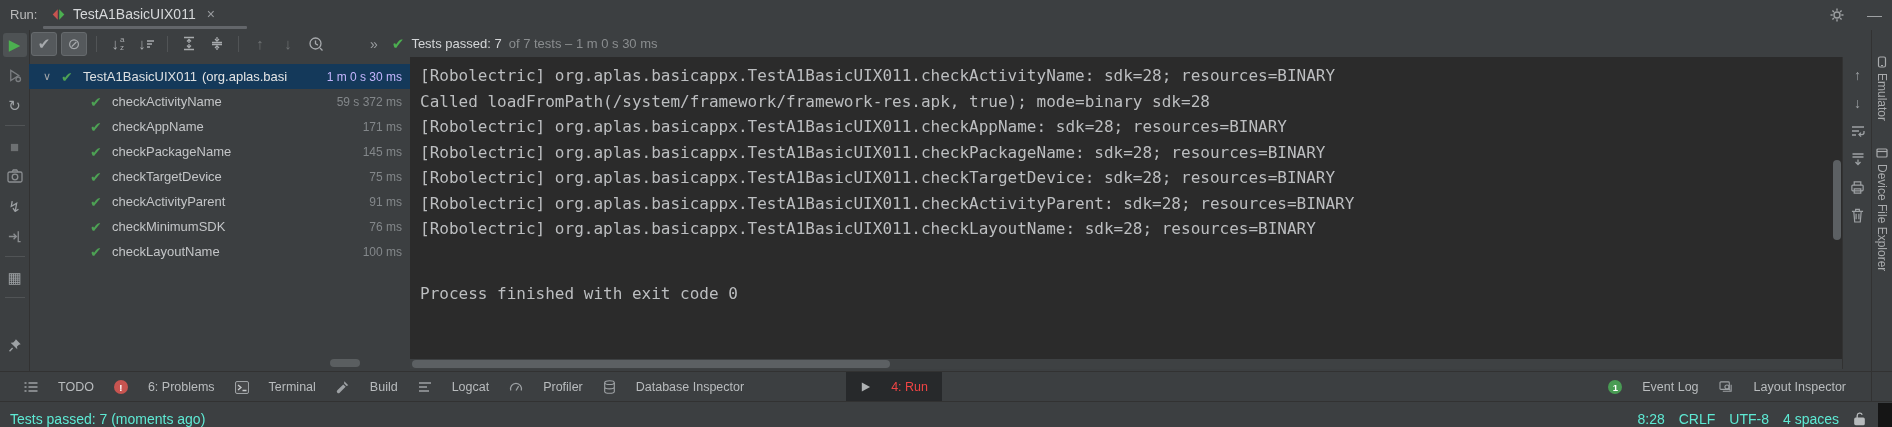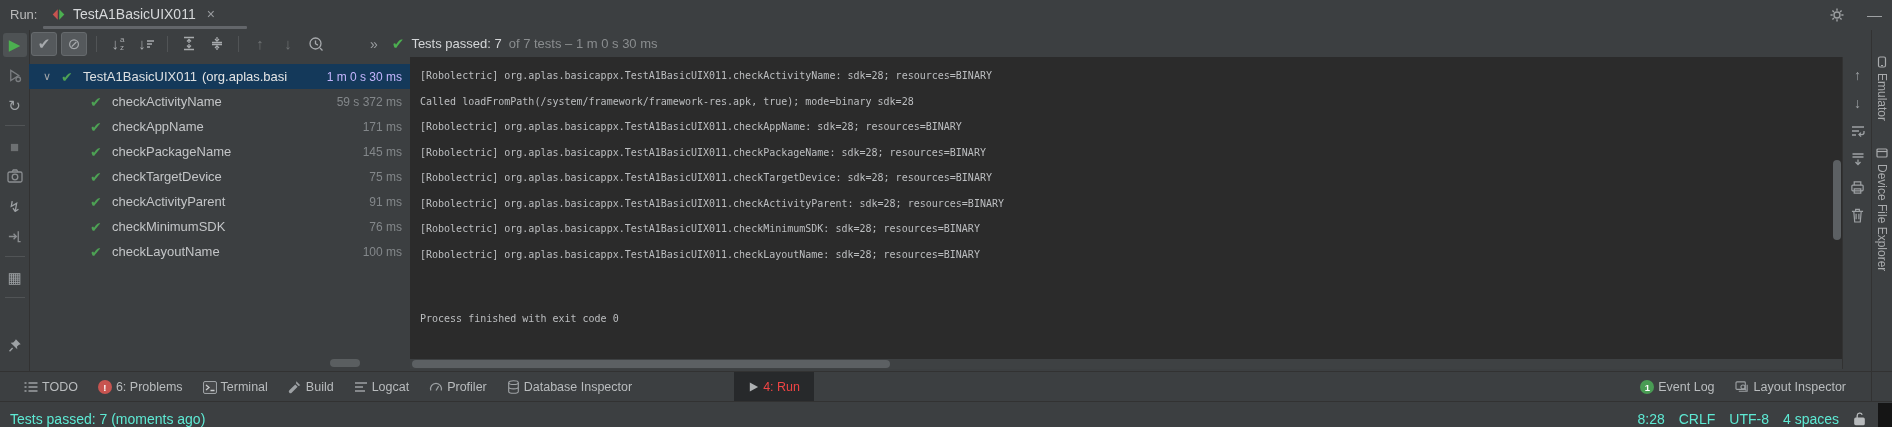--- a/index.html
+++ b/index.html
@@ -50,42 +50,42 @@
   .trow.child{padding-left:61px;}
   .trow .tname{color:#c3c5c7;}
   .trow.selected .tname{color:#dde0e2;}
   .trow .tpkg{color:#e5e5e5;margin-left:5px;}
   .trow .ttime{margin-left:auto;color:#83878a;font-size:12px;}
   .trow.selected .ttime{color:#c4b5fd;}
   .tree-hscroll{position:absolute;left:301px;top:302px;width:30px;height:8px;background:#5a5e60;border-radius:4px;}
 
   
   .console{position:absolute;left:410px;top:57px;width:1432px;height:312px;background:#2b2b2b;
-    font-family:"DejaVu Sans Mono",monospace;font-size:10px;color:#bcbec0;}
+    font-family:"DejaVu Sans Mono",monospace;font-size:16px;color:#bcbec0;}
   .console-lines{padding:6px 0 0 10px;}
   .cline{line-height:25.5px;white-space:pre;}
   .cline.process{margin-top:39px;}
   .console-hscroll{position:absolute;left:0;bottom:0;right:0;height:10px;background:#3e4143;}
   .console-hthumb{position:absolute;left:2px;top:1px;width:478px;height:8px;background:#5c6063;border-radius:4px;}
   .console-vthumb{position:absolute;right:1px;top:103px;width:8px;height:80px;background:#5c6063;border-radius:4px;}
 
   
   .right-toolbar{position:absolute;left:1842px;top:57px;width:30px;height:312px;border-left:1px solid #323232;
     display:flex;flex-direction:column;align-items:center;padding-top:4px;box-sizing:border-box;}
   .rbtn{width:22px;height:22px;display:flex;align-items:center;justify-content:center;color:#9da1a4;margin:3px 0;cursor:pointer;font-size:14px;}
 
   
   .right-stripe{position:absolute;right:0;top:30px;width:20px;height:372px;border-left:1px solid #323232;
     display:flex;flex-direction:column;align-items:center;}
   .stripe-btn{writing-mode:vertical-rl;display:flex;align-items:center;gap:5px;color:#a9abad;font-size:12px;margin-top:26px;cursor:pointer;}
 
   
   .bottombar{position:absolute;left:0;right:0;top:371px;height:30px;border-top:1px solid #323232;
     display:flex;align-items:center;font-size:12.5px;color:#b9bcbe;}
-  .bitem{display:flex;align-items:center;gap:4px;height:100%;padding:0 10px;cursor:pointer;}
+  .bitem{display:flex;align-items:center;gap:20px;height:100%;padding:0 10px;cursor:pointer;}
   .bitem:first-child{margin-left:14px;}
   .bitem.sel{background:#27292b;margin-left:92px;padding:0 14px;color:#ef4444;}
   .badge{width:14px;height:14px;border-radius:50%;display:flex;align-items:center;justify-content:center;
     color:#fff;font-size:9.5px;font-weight:bold;}
   .badge.red{background:#C75450;}
   .badge.green{background:#499C54;}
   .bb-right{margin-left:auto;display:flex;align-items:center;margin-right:36px;}
 
   
   .statusbar{position:absolute;left:0;right:0;bottom:0;height:25px;border-top:1px solid #323232;
@@ -256,21 +256,20 @@
   </div>
 
   <div class="console">
     <div class="console-lines">
       <div class="cline">[Robolectric] org.aplas.basicappx.TestA1BasicUIX011.checkActivityName: sdk=28; resources=BINARY</div>
       <div class="cline">Called loadFromPath(/system/framework/framework-res.apk, true); mode=binary sdk=28</div>
       <div class="cline">[Robolectric] org.aplas.basicappx.TestA1BasicUIX011.checkAppName: sdk=28; resources=BINARY</div>
       <div class="cline">[Robolectric] org.aplas.basicappx.TestA1BasicUIX011.checkPackageName: sdk=28; resources=BINARY</div>
       <div class="cline">[Robolectric] org.aplas.basicappx.TestA1BasicUIX011.checkTargetDevice: sdk=28; resources=BINARY</div>
       <div class="cline">[Robolectric] org.aplas.basicappx.TestA1BasicUIX011.checkActivityParent: sdk=28; resources=BINARY</div>
-      <div class="cline">[Robolectric] org.aplas.basicappx.TestA1BasicUIX011.checkMinimumSDK: sdk=28; resources=BINARY</div>
       <div class="cline">[Robolectric] org.aplas.basicappx.TestA1BasicUIX011.checkLayoutName: sdk=28; resources=BINARY</div>
       <div class="cline process">Process finished with exit code 0</div>
     </div>
     <div class="console-vthumb"></div>
     <div class="console-hscroll">
       <div class="console-hthumb"></div>
     </div>
   </div>
 
   <div class="right-toolbar">

